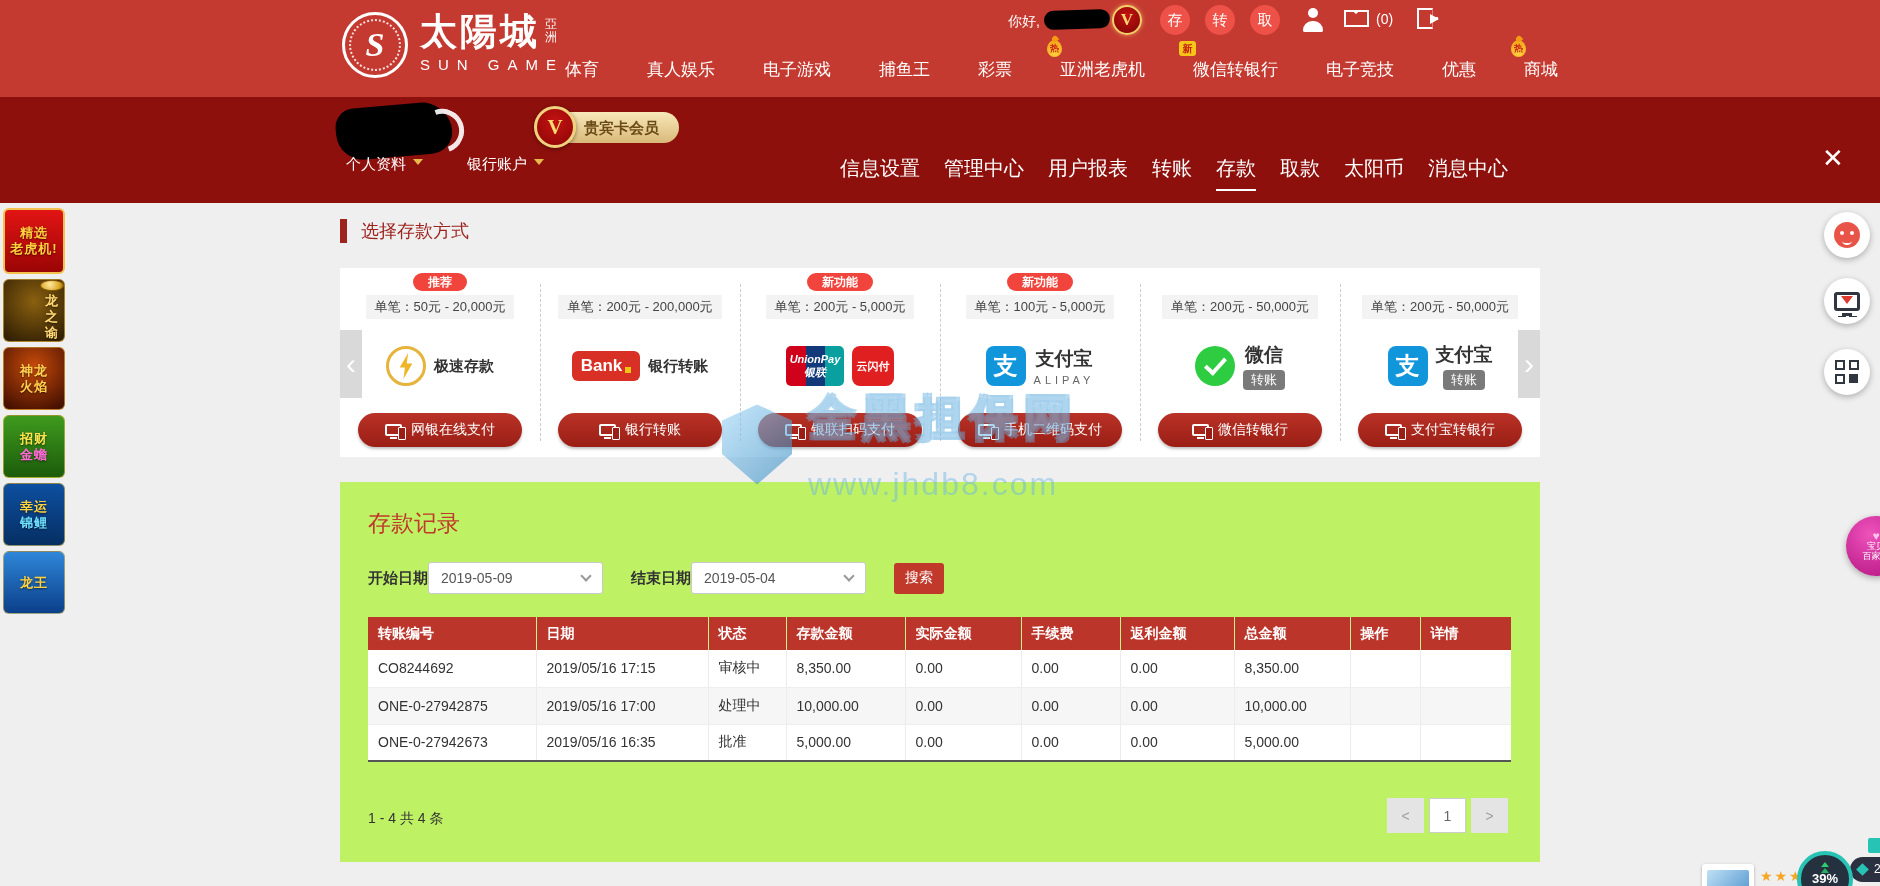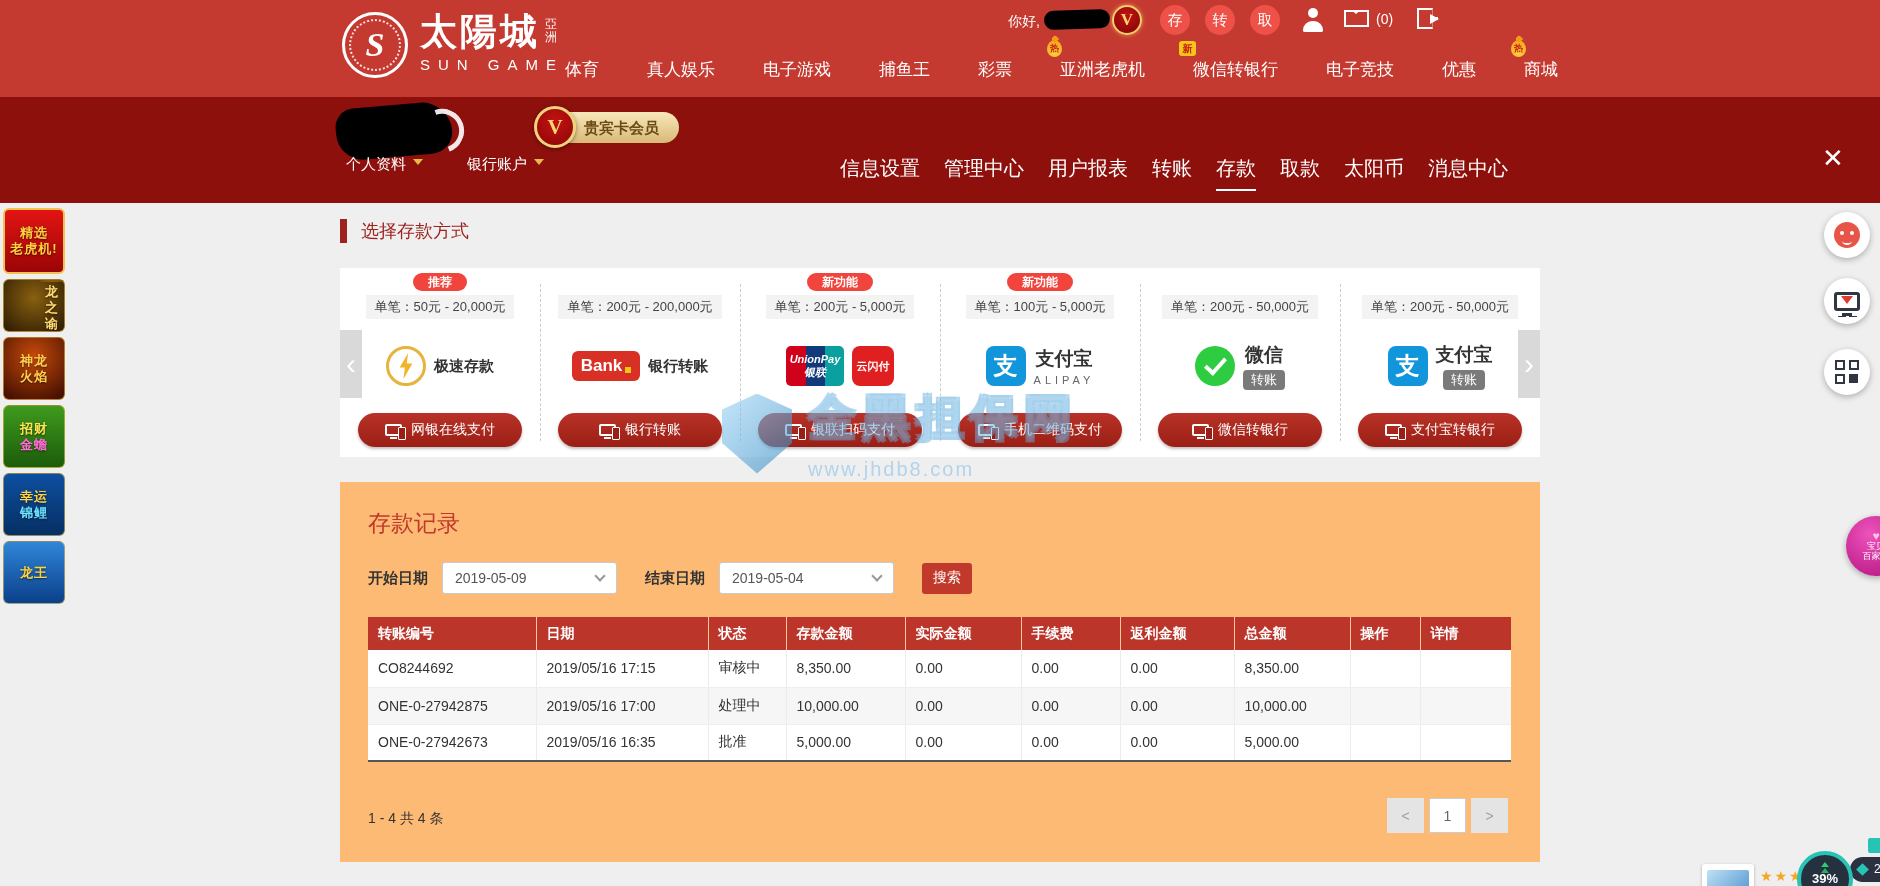--- a/index.html
+++ b/index.html
@@ -157,27 +157,27 @@
   .wx-circle::after { content:""; position:absolute; left:10px; top:12px; width:17px; height:8px;
     border-left:4px solid #fff; border-bottom:4px solid #fff; transform:rotate(-48deg); }
 
   
   .watermark { position:absolute; left:722px; top:386px; display:flex; align-items:center; gap:16px;
     z-index:10; pointer-events:none; opacity:.6; }
   .wm-shield { width:70px; height:80px; background:linear-gradient(135deg,#9ed6f7,#2e86c1);
     clip-path:polygon(50% 0,100% 20%,100% 62%,50% 100%,0 62%,0 20%); }
   .wm-title { font-size:48px; font-weight:bold; letter-spacing:6px; color:rgba(255,255,255,.12);
     text-shadow:-2px -2px 0 rgba(99,174,222,.8),2px -2px 0 rgba(99,174,222,.8),-2px 2px 0 rgba(99,174,222,.8),2px 2px 0 rgba(99,174,222,.8); }
-  .wm-url { font-size:20px; color:rgba(112,181,228,.8); letter-spacing:2px; margin-top:8px; }
-
-  
-  .records-panel { position:absolute; left:340px; top:482px; width:1200px; height:380px; background:#fdba74; z-index:1; }
+  .wm-url { font-size:32px; color:rgba(112,181,228,.8); letter-spacing:2px; margin-top:16px; }
+
+  
+  .records-panel { position:absolute; left:340px; top:482px; width:1200px; height:380px; background:#bef264; z-index:1; }
   .records-title { position:absolute; left:28px; top:26px; font-size:23px; color:#c0392b; }
   .filter-row { position:absolute; left:28px; top:80px; display:flex; align-items:center; }
-  .filter-label { font-size:15px; font-weight:bold; color:#333; margin-right:14px; white-space:nowrap; }
+  .filter-label { font-size:15px; font-weight:bold; color:#333; white-space:nowrap; }
   .date-select { width:175px; height:32px; border:1px solid #c9c9c9; border-radius:3px; display:flex;
     align-items:center; justify-content:space-between; padding:0 12px; font-size:14px; color:#555;
     margin-right:28px; background:#fff; cursor:pointer; }
   .date-select .chev { width:8px; height:8px; border-right:2px solid #999; border-bottom:2px solid #999;
     transform:rotate(45deg); margin-top:-4px; }
   .search-btn { width:50px; height:31px; background:#c0392b; color:#fff; font-size:14px; border:none;
     border-radius:3px; cursor:pointer; }
   .records-table { position:absolute; left:28px; top:135px; width:1143px; border-collapse:collapse;
     table-layout:fixed; font-size:14px; }
   .records-table th { background:#bb352b; color:#fff; height:33px; font-weight:bold; text-align:left;
@@ -315,21 +315,21 @@
   <span class="close-btn">✕</span>
 </div>
 
 <div class="sidebar">
   <div class="banner" style="background: linear-gradient(rgb(227, 20, 20), rgb(154, 5, 5)); color: rgb(255, 210, 62); border: 2px solid rgb(242, 193, 78); height: 66px;">
       <div class="banner-lines">
         <div>精选</div>
         <div>老虎机!</div>
       </div>
     </div>
-    <div class="banner" style="background: radial-gradient(circle at 50% 35%, rgb(138, 96, 16), rgb(42, 26, 2)); color: rgb(255, 216, 115); height: 53px; padding-left: 36px;">
+    <div class="banner" style="background: radial-gradient(circle at 50% 35%, rgb(138, 96, 16), rgb(42, 26, 2)); color: rgb(255, 216, 115); height: 63px; padding-left: 36px;">
       <span class="coin-icon"></span>
       <div class="banner-lines">
         <div>龙之谕</div>
       </div>
     </div>
     <div class="banner" style="background: radial-gradient(circle at 50% 30%, rgb(198, 74, 10), rgb(58, 11, 0)); color: rgb(255, 207, 77); height: 63px;">
       <div class="banner-lines">
         <div>神龙</div>
         <div>火焰</div>
       </div>

